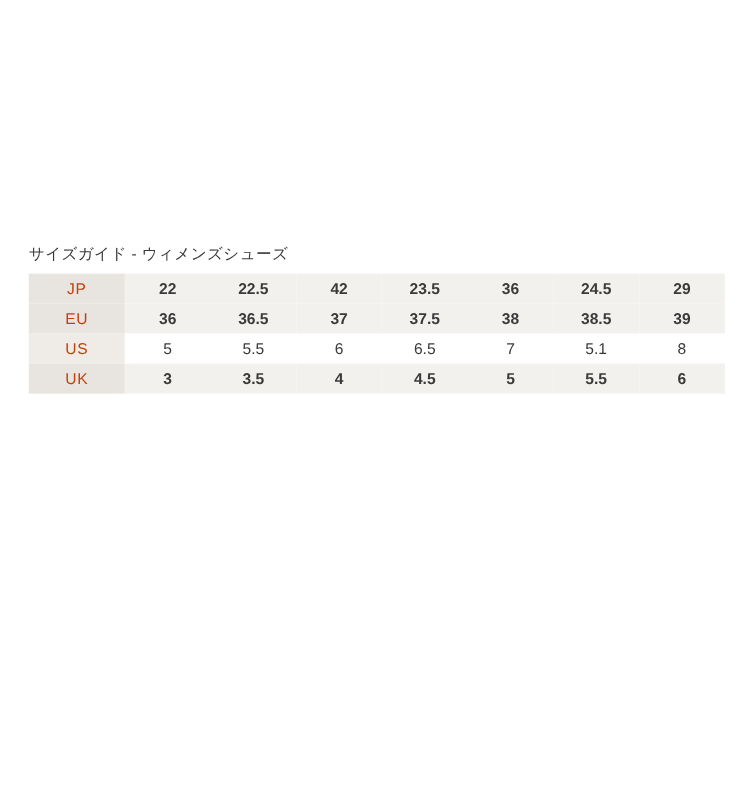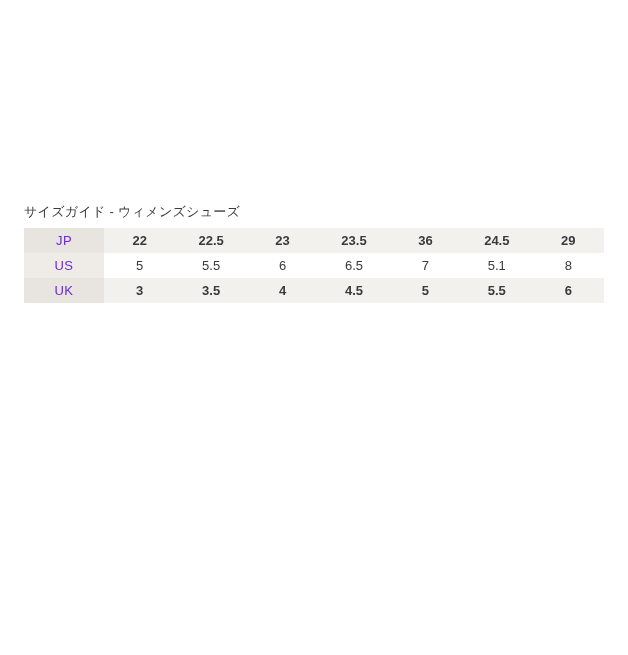--- a/index.html
+++ b/index.html
@@ -45,21 +45,21 @@
     padding: 0;
     text-align: center;
     vertical-align: middle;
     color: #3a3a3a;
     font-size: 13px;
     border: none;
   }
   .size-table td.rowlabel {
     width: 80px;
     background: #ebe8e3;
-    color: #6d28d9;
+    color: #c2410c;
     letter-spacing: 0.5px;
   }
   .size-table tr.even td.valcell {
     background: #f3f1ee;
     font-weight: bold;
   }
   .size-table tr.odd td.valcell {
     background: #ffffff;
   }
   .size-table tr.even td.rowlabel {
@@ -75,25 +75,35 @@
 <div id="page">
 
   <div class="title">サイズガイド - ウィメンズシューズ</div>
 
   <table class="size-table">
     <tbody>
       <tr class="even">
         <td class="rowlabel">JP</td>
         <td class="valcell">22</td>
         <td class="valcell">22.5</td>
-        <td class="valcell">23</td>
+        <td class="valcell">42</td>
         <td class="valcell">23.5</td>
         <td class="valcell">36</td>
         <td class="valcell">24.5</td>
         <td class="valcell">29</td>
+      </tr>
+      <tr class="even">
+        <td class="rowlabel">EU</td>
+        <td class="valcell">36</td>
+        <td class="valcell">36.5</td>
+        <td class="valcell">37</td>
+        <td class="valcell">37.5</td>
+        <td class="valcell">38</td>
+        <td class="valcell">38.5</td>
+        <td class="valcell">39</td>
       </tr>
       <tr class="odd">
         <td class="rowlabel">US</td>
         <td class="valcell">5</td>
         <td class="valcell">5.5</td>
         <td class="valcell">6</td>
         <td class="valcell">6.5</td>
         <td class="valcell">7</td>
         <td class="valcell">5.1</td>
         <td class="valcell">8</td>

